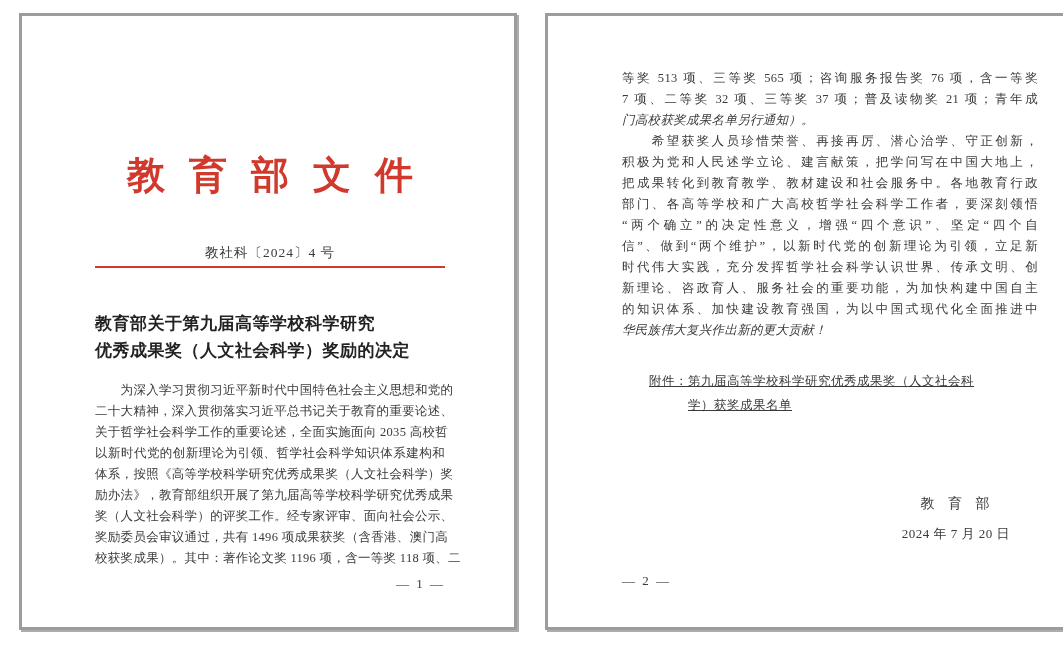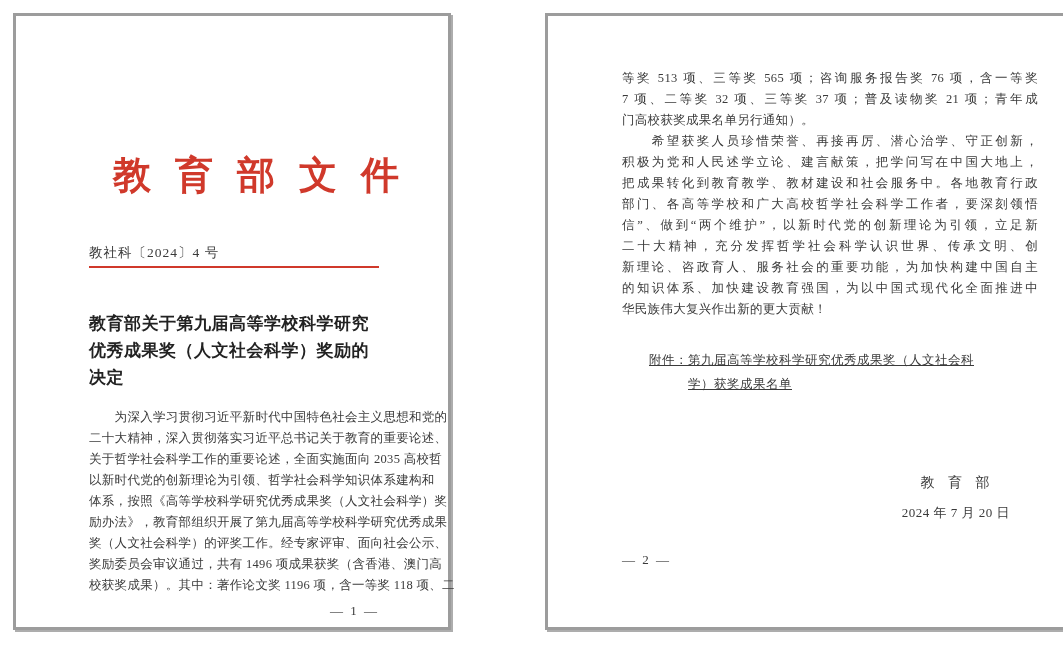--- a/index.html
+++ b/index.html
@@ -15,37 +15,37 @@
     font-family: "Liberation Serif", "DejaVu Serif", serif;
   }
   .page {
     position: absolute;
     top: 13px;
     height: 617px;
     background: #ffffff;
     border: 3px solid var(--border);
     box-shadow: 2px 2px 0 #adadad;
   }
-  #page-1 { left: 13px;  width: 438px; padding: 0 69px 0 73px; }
+  #page-1 { left: 19px;  width: 498px; padding: 0 69px 0 73px; }
   #page-2 { left: 545px; width: 563px; padding: 0 67px 0 74px; }
 
   .org-header {
     margin-top: 140px;
     text-align: center;
     color: var(--accent);
     font-weight: bold;
     font-size: 38px;
     line-height: 38px;
     letter-spacing: 24px;
     text-indent: 24px;
     white-space: nowrap;
   }
   .doc-number {
     margin-top: 52px;
-    text-align: left;
+    text-align: center;
     font-size: 13.5px;
     line-height: 14px;
     color: var(--ink);
     letter-spacing: 1px;
   }
   .red-divider {
     margin-top: 6px;
     height: 2px;
     background: var(--accent);
     border: none;
@@ -68,20 +68,21 @@
     font-size: 12.5px;
     line-height: 21px;
     letter-spacing: 0.3px;
     text-align: justify;
     text-align-last: justify;
     white-space: nowrap;
   }
   .body-line.para-end {
     text-align-last: left;
     white-space: normal;
+    font-style: italic;
   }
   .page-number {
     font-size: 13px;
     color: var(--ink);
     letter-spacing: 2px;
   }
   #page-1 .page-number { margin-top: 7px; text-align: right; }
   #page-2 .page-number { margin-top: 29px; text-align: left; }
 
   .attachment { margin-top: 28px; color: var(--ink); }
@@ -142,22 +143,23 @@
 
 <div class="page" id="page-2">
   <div class="body-text">
       <div class="body-line">等奖 513 项、三等奖 565 项；咨询服务报告奖 76 项，含一等奖</div>
       <div class="body-line">7 项、二等奖 32 项、三等奖 37 项；普及读物奖 21 项；青年成</div>
       <div class="body-line para-end">门高校获奖成果名单另行通知）。</div>
       <div class="body-line">　　希望获奖人员珍惜荣誉、再接再厉、潜心治学、守正创新，</div>
       <div class="body-line">积极为党和人民述学立论、建言献策，把学问写在中国大地上，</div>
       <div class="body-line">把成果转化到教育教学、教材建设和社会服务中。各地教育行政</div>
       <div class="body-line">部门、各高等学校和广大高校哲学社会科学工作者，要深刻领悟</div>
+      <div class="body-line">“两个确立”的决定性意义，增强“四个意识”、坚定“四个自</div>
       <div class="body-line">信”、做到“两个维护”，以新时代党的创新理论为引领，立足新</div>
-      <div class="body-line">二十大精神，充分发挥哲学社会科学认识世界、传承文明、创</div>
+      <div class="body-line">时代伟大实践，充分发挥哲学社会科学认识世界、传承文明、创</div>
       <div class="body-line">新理论、咨政育人、服务社会的重要功能，为加快构建中国自主</div>
       <div class="body-line">的知识体系、加快建设教育强国，为以中国式现代化全面推进中</div>
       <div class="body-line para-end">华民族伟大复兴作出新的更大贡献！</div>
     </div>
   <div class="attachment">
       <div class="attachment-line">附件：第九届高等学校科学研究优秀成果奖（人文社会科</div>
       <div class="attachment-line">学）获奖成果名单</div>
     </div>
   <div class="signature-block">
     <div class="signer-name">教 育 部</div>

